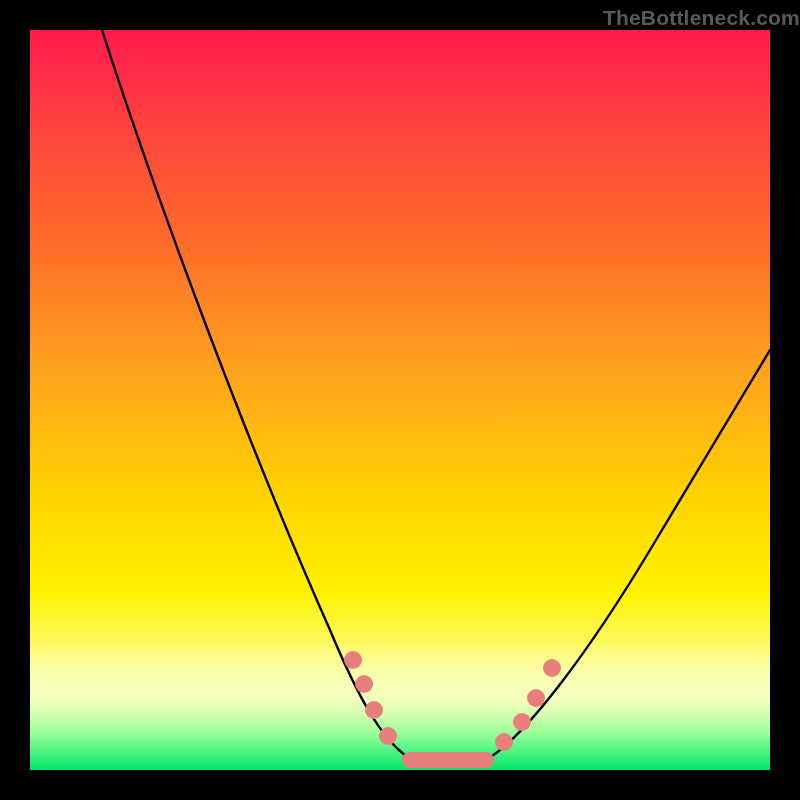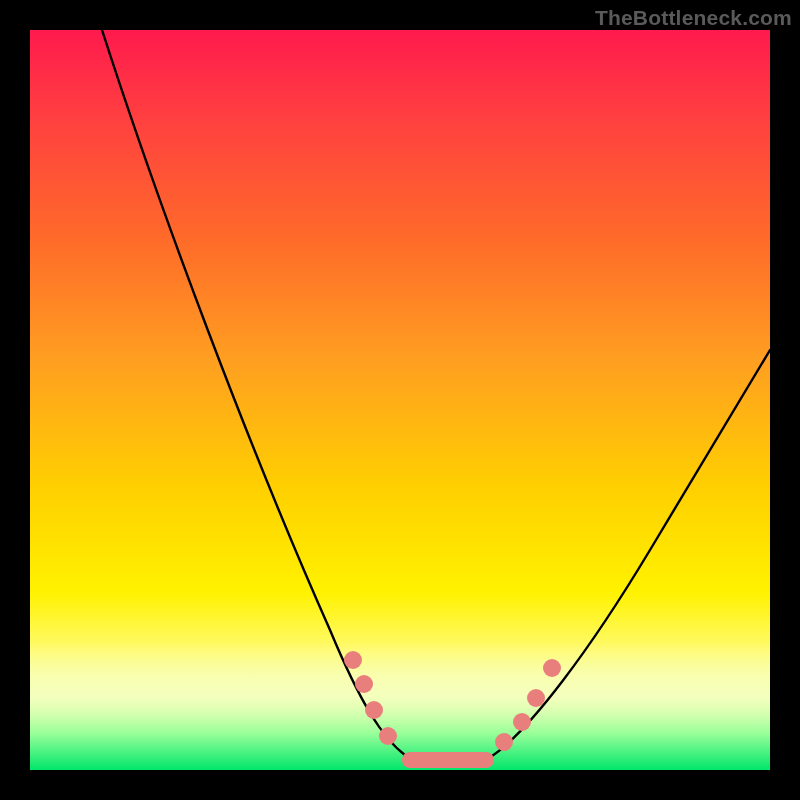--- a/index.html
+++ b/index.html
@@ -49,21 +49,21 @@
       rgba(255,255,180,0) 0%,
       rgba(255,255,200,0.55) 40%,
       rgba(255,255,200,0.55) 60%,
       rgba(255,255,180,0) 100%
     );
     pointer-events: none;
   }
   .attribution {
     position: absolute;
     top: 6px;
-    right: 8px;
+    right: 0;
     color: #5a5a5a;
     font-size: 21px;
     font-weight: 600;
     letter-spacing: 0.2px;
     user-select: none;
   }
   svg.curve {
     position: absolute;
     left: 0;
     top: 0;

